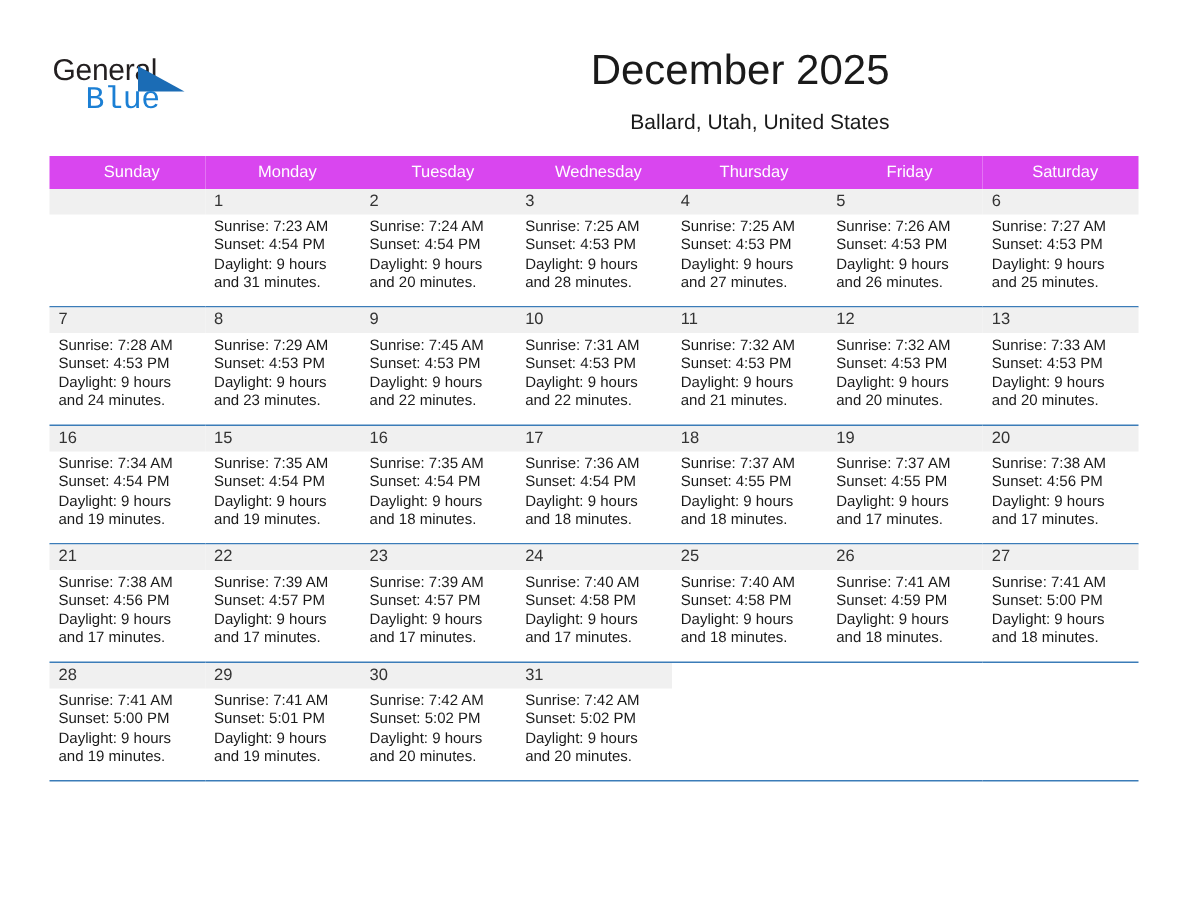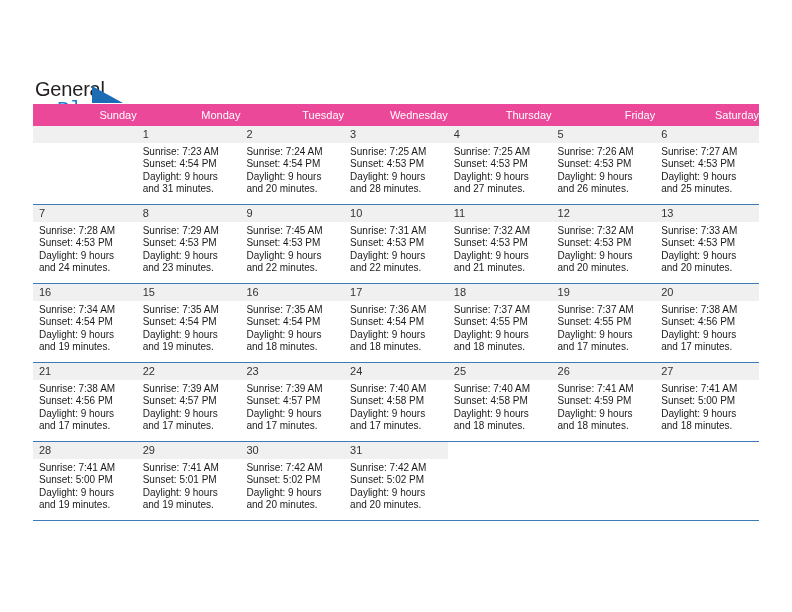--- a/index.html
+++ b/index.html
@@ -21,21 +21,20 @@
     box-sizing: border-box;
   }
 
   
   .header {
     position: absolute;
     left: 0;
     top: 0;
     width: 628px;
     height: 103px;
-    margin-top: 42px;
   }
   .logo {
     position: absolute;
     left: 35px;
     top: 36px;
     width: 130px;
     height: 46px;
   }
   .logo-general {
     position: absolute;
@@ -89,25 +88,25 @@
   
   .calendar {
     position: absolute;
     left: 33px;
     top: 104px;
     width: 726px;
     border-collapse: collapse;
     table-layout: fixed;
   }
   .calendar th {
-    background: #ec4899;
+    background: #d946ef;
     color: #ffffff;
     font-size: 11px;
     font-weight: normal;
-    text-align: right;
+    text-align: center;
     padding: 5px 0 5px 6px;
     height: 12px;
     border: none;
   }
   .calendar td {
     vertical-align: top;
     width: 103.7px;
     height: 78px;
     padding: 0;
     border: none;
@@ -142,20 +141,24 @@
 <div class="page">
 
   <div class="header">
 
     <div class="logo">
       <span class="logo-general">General</span>
       <span class="logo-tri"></span>
       <span class="logo-blue">Blue</span>
     </div>
 
+    <div class="title-block">
+      <div class="month-title">December 2025</div>
+      <div class="location">Ballard, Utah, United States</div>
+    </div>
 
   </div>
 
   <table class="calendar">
     <thead>
       <tr>
         <th>Sunday</th>
         <th>Monday</th>
         <th>Tuesday</th>
         <th>Wednesday</th>

